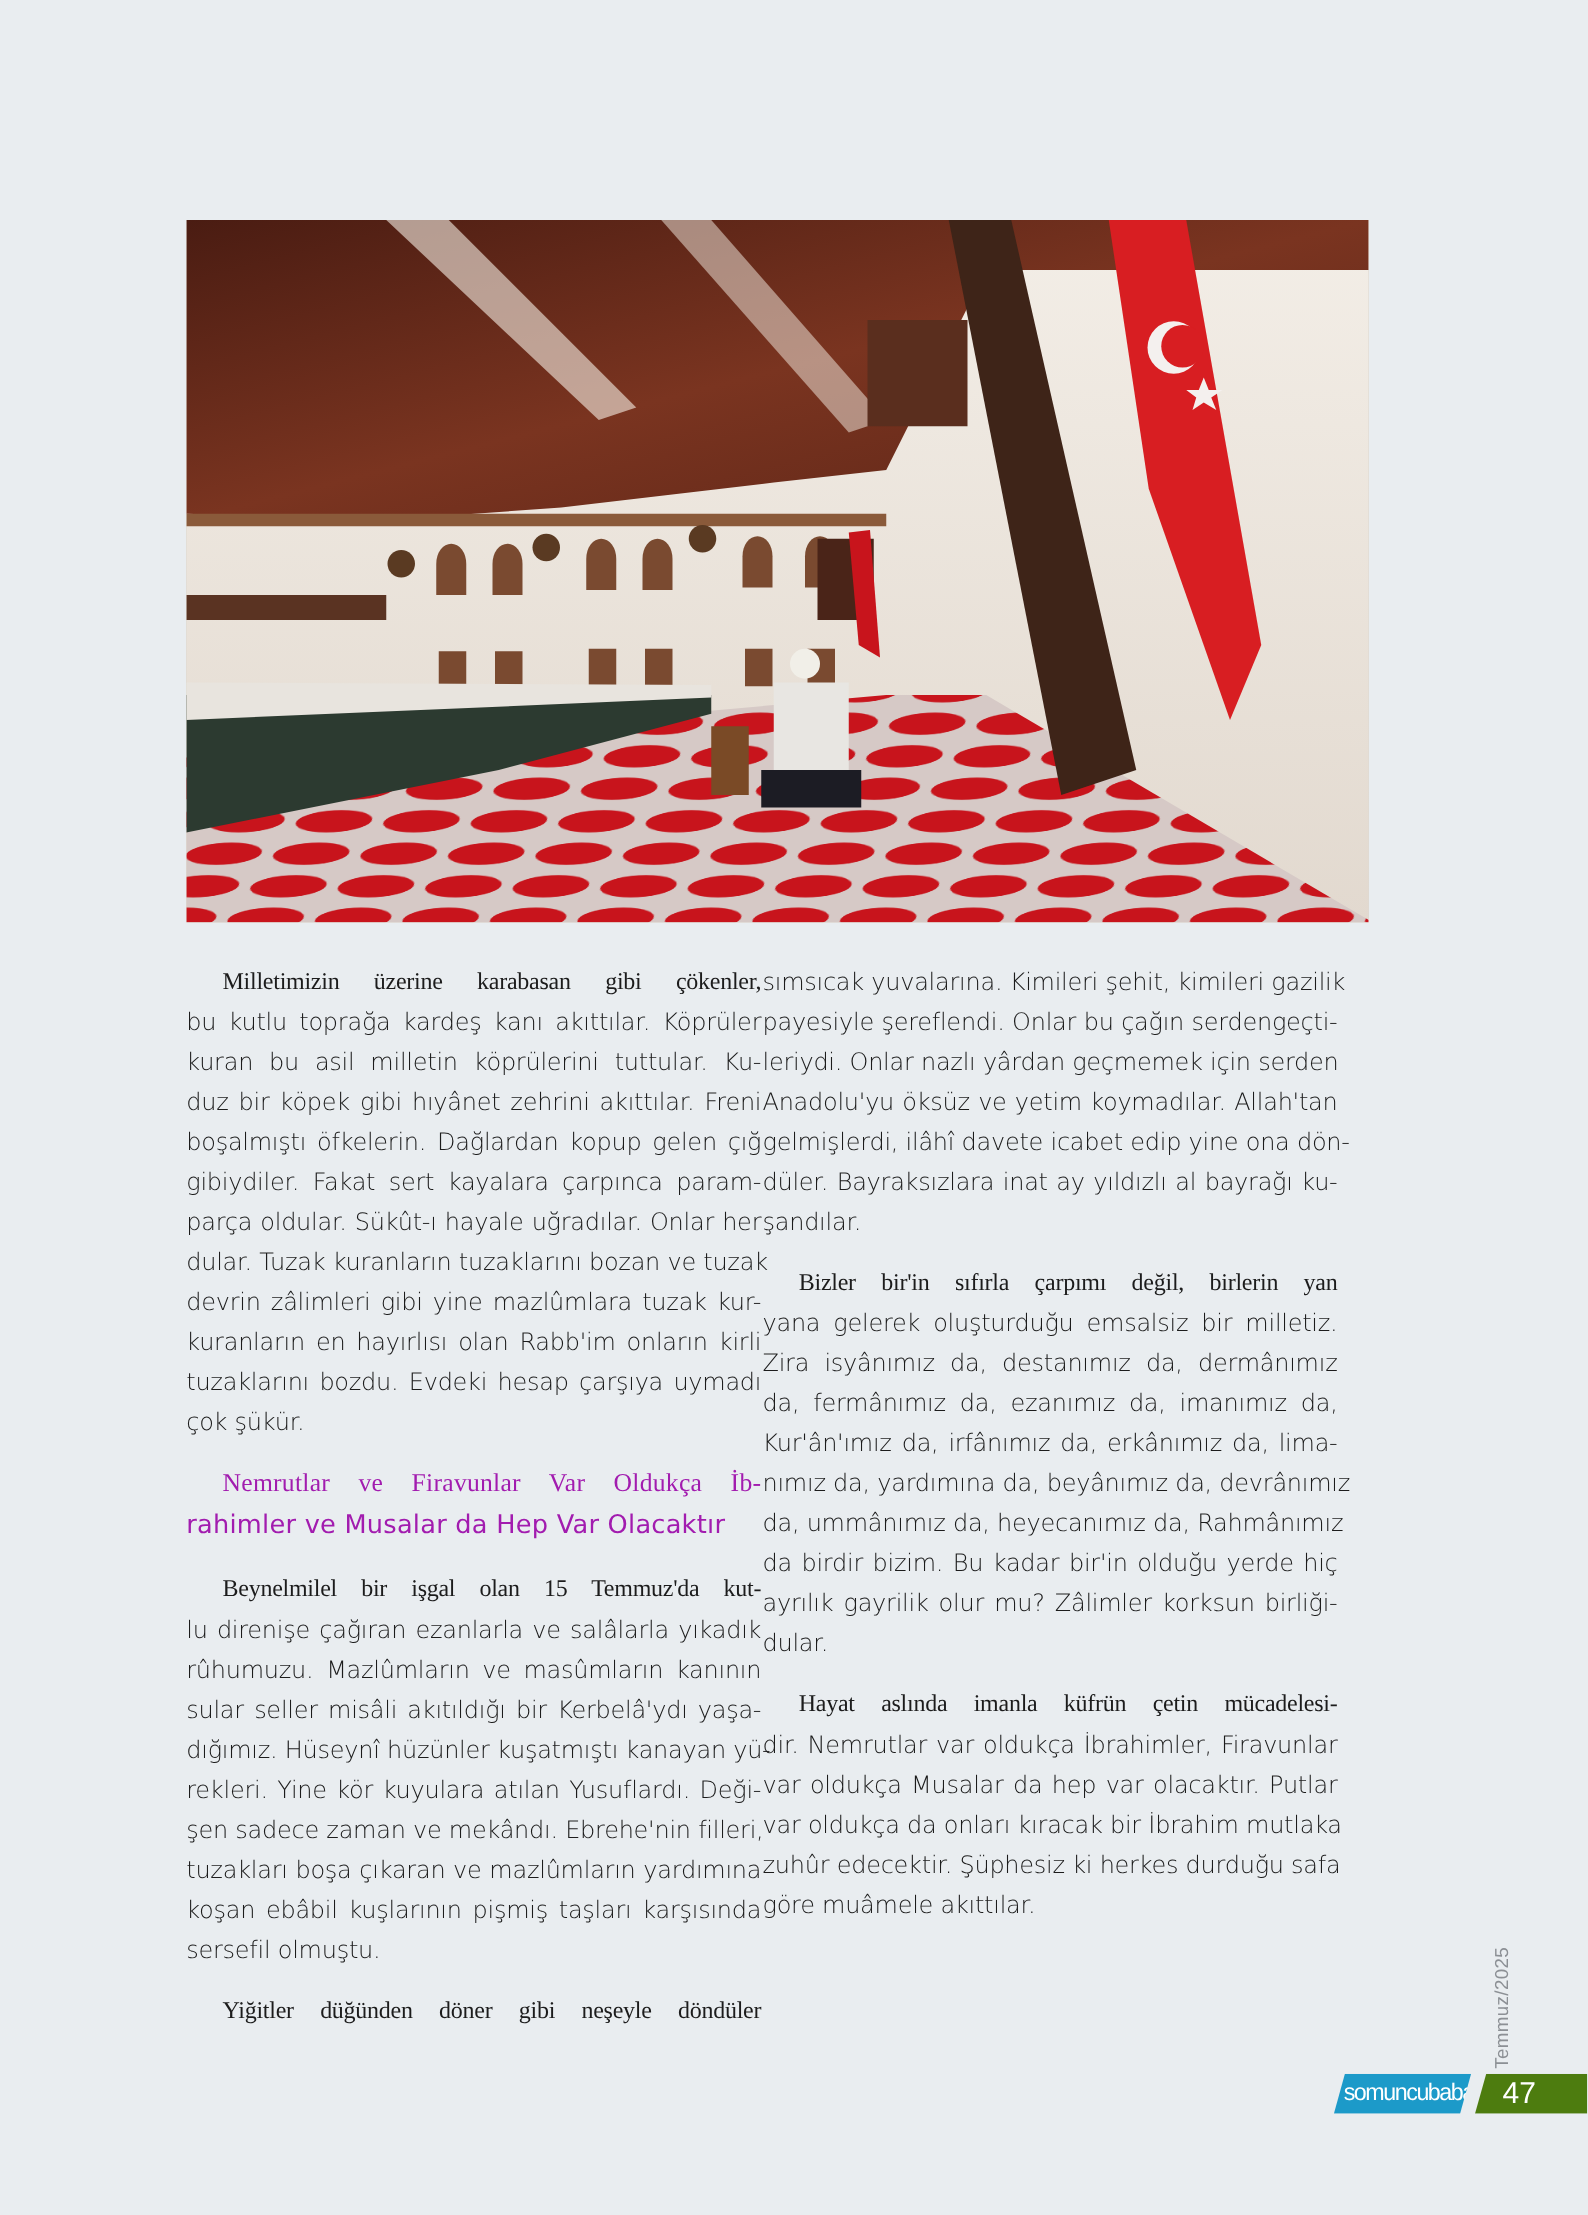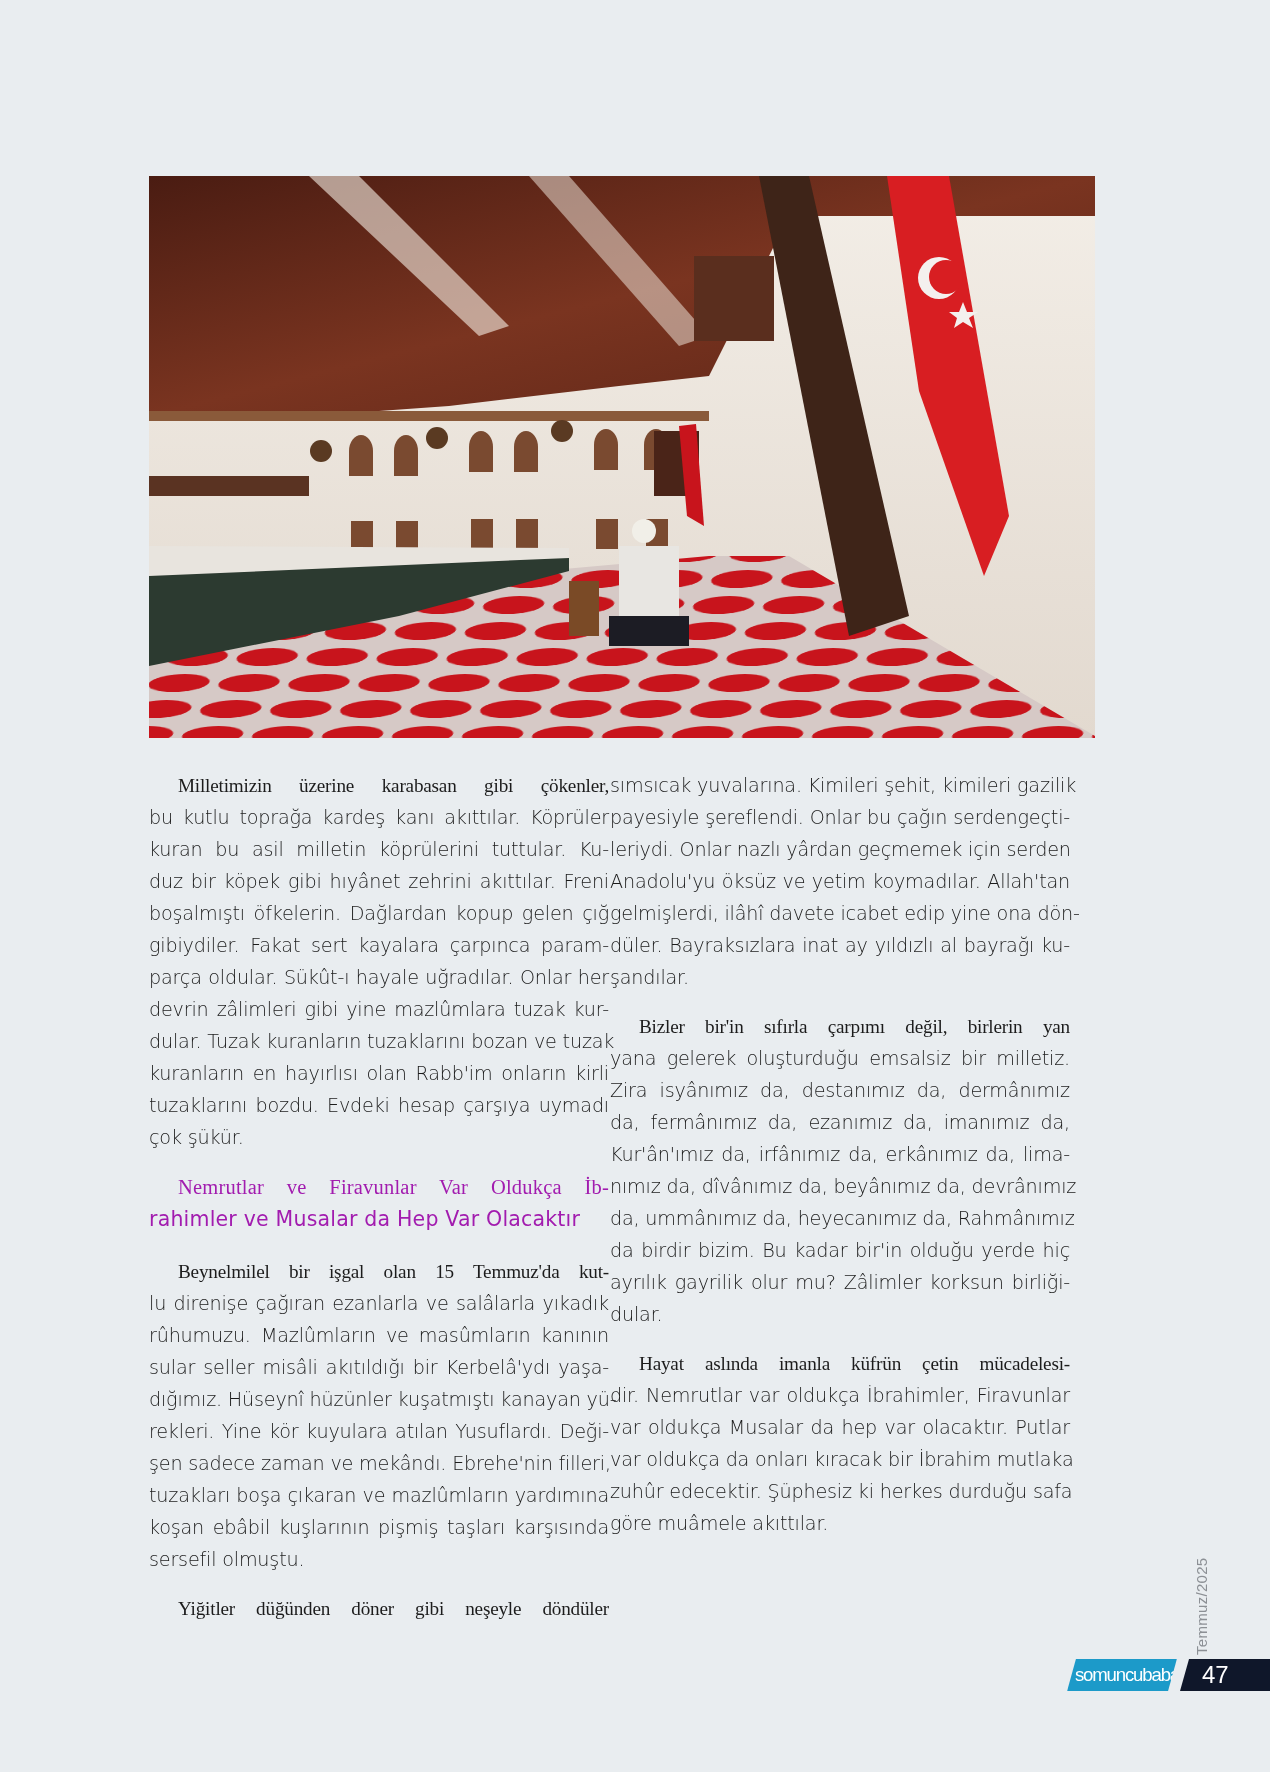--- a/index.html
+++ b/index.html
@@ -76,21 +76,21 @@
     letter-spacing: -1.2px;
     line-height: 32px;
     padding-left: 8px;
     box-sizing: border-box;
     transform: scaleX(0.98);
   }
   .pagebox {
     position: absolute;
     left: 1180px; top: 1659px;
     width: 90px; height: 32px;
-    background: #0f172a;
+    background: #4d7c0f;
     clip-path: polygon(9px 0, 100% 0, 100% 100%, 0 100%);
     color: #ffffff;
     font-family: "Liberation Sans", sans-serif;
     font-size: 24px;
     line-height: 32px;
     padding-left: 22px;
     box-sizing: border-box;
   }
 </style>
 </head>
@@ -174,22 +174,22 @@
 
 <div class="col col-left">
   <div class="para" id="lp1">
       <span class="line indent">Milletimizin üzerine karabasan gibi çökenler,</span>
       <span class="line">bu kutlu toprağa kardeş kanı akıttılar. Köprüler</span>
       <span class="line">kuran bu asil milletin köprülerini tuttular. Ku-</span>
       <span class="line">duz bir köpek gibi hıyânet zehrini akıttılar. Freni</span>
       <span class="line">boşalmıştı öfkelerin. Dağlardan kopup gelen çığ</span>
       <span class="line">gibiydiler. Fakat sert kayalara çarpınca param-</span>
       <span class="line">parça oldular. Sükût-ı hayale uğradılar. Onlar her</span>
+      <span class="line">dular. Tuzak kuranların tuzaklarını bozan ve tuzak</span>
       <span class="line">devrin zâlimleri gibi yine mazlûmlara tuzak kur-</span>
-      <span class="line">dular. Tuzak kuranların tuzaklarını bozan ve tuzak</span>
       <span class="line">kuranların en hayırlısı olan Rabb'im onların kirli</span>
       <span class="line">tuzaklarını bozdu. Evdeki hesap çarşıya uymadı</span>
       <span class="line last">çok şükür.</span>
     </div>
   <h3 class="subhead" id="lsub">
       <span class="line indent">Nemrutlar ve Firavunlar Var Oldukça İb-</span>
       <span class="line last">rahimler ve Musalar da Hep Var Olacaktır</span>
     </h3>
   <div class="para" id="lp2">
       <span class="line indent">Beynelmilel bir işgal olan 15 Temmuz'da kut-</span>
@@ -217,21 +217,21 @@
       <span class="line">gelmişlerdi, ilâhî davete icabet edip yine ona dön-</span>
       <span class="line">düler. Bayraksızlara inat ay yıldızlı al bayrağı ku-</span>
       <span class="line last">şandılar.</span>
     </div>
   <div class="para" id="rp2">
       <span class="line indent">Bizler bir'in sıfırla çarpımı değil, birlerin yan</span>
       <span class="line">yana gelerek oluşturduğu emsalsiz bir milletiz.</span>
       <span class="line">Zira isyânımız da, destanımız da, dermânımız</span>
       <span class="line">da, fermânımız da, ezanımız da, imanımız da,</span>
       <span class="line">Kur'ân'ımız da, irfânımız da, erkânımız da, lima-</span>
-      <span class="line">nımız da, dîvânımız da, beyânımız da, devrânımız</span>
+      <span class="line">nımız da, yardımına da, beyânımız da, devrânımız</span>
       <span class="line">da, ummânımız da, heyecanımız da, Rahmânımız</span>
       <span class="line">da birdir bizim. Bu kadar bir'in olduğu yerde hiç</span>
       <span class="line">ayrılık gayrilik olur mu? Zâlimler korksun birliği-</span>
       <span class="line last">dular.</span>
     </div>
   <div class="para" id="rp3">
       <span class="line indent">Hayat aslında imanla küfrün çetin mücadelesi-</span>
       <span class="line">dir. Nemrutlar var oldukça İbrahimler, Firavunlar</span>
       <span class="line">var oldukça Musalar da hep var olacaktır. Putlar</span>
       <span class="line">var oldukça da onları kıracak bir İbrahim mutlaka</span>

